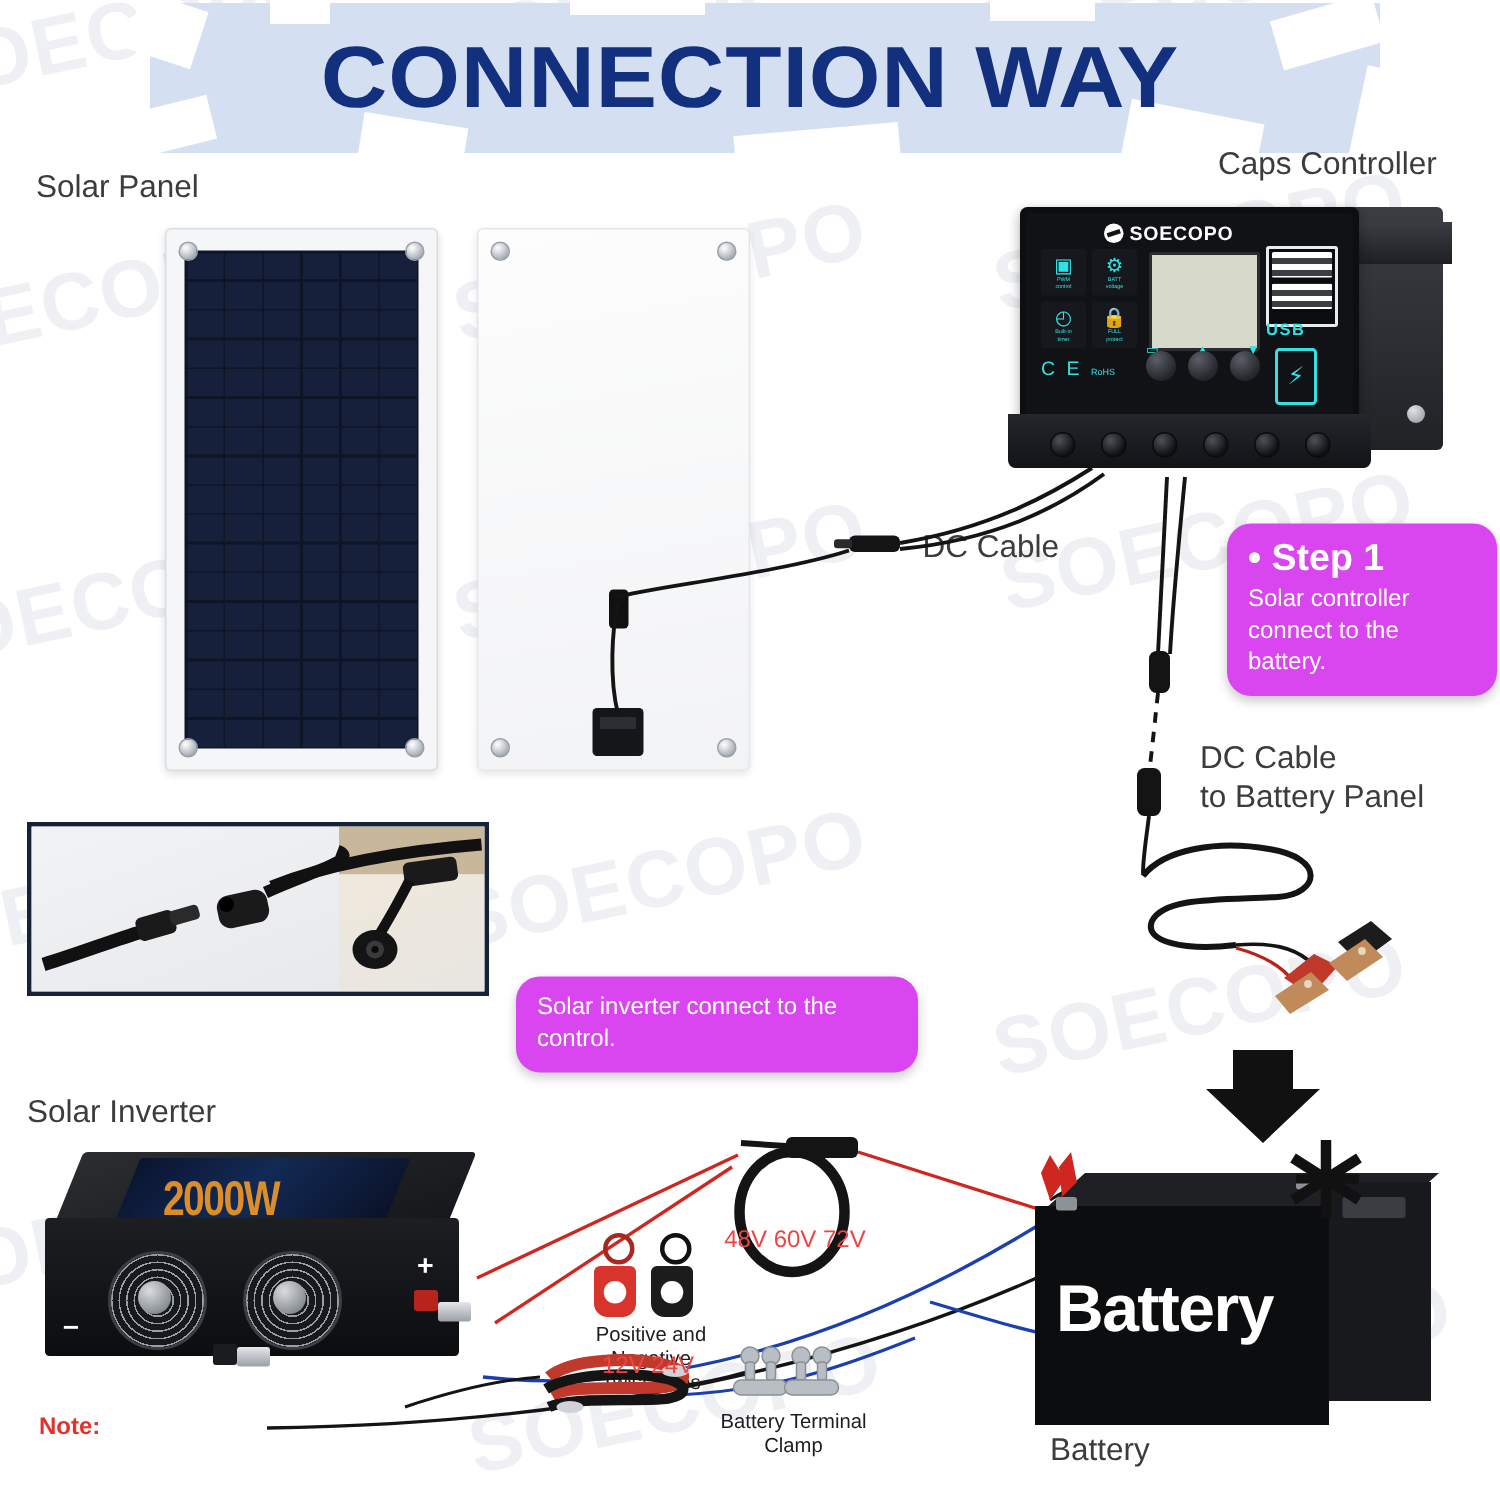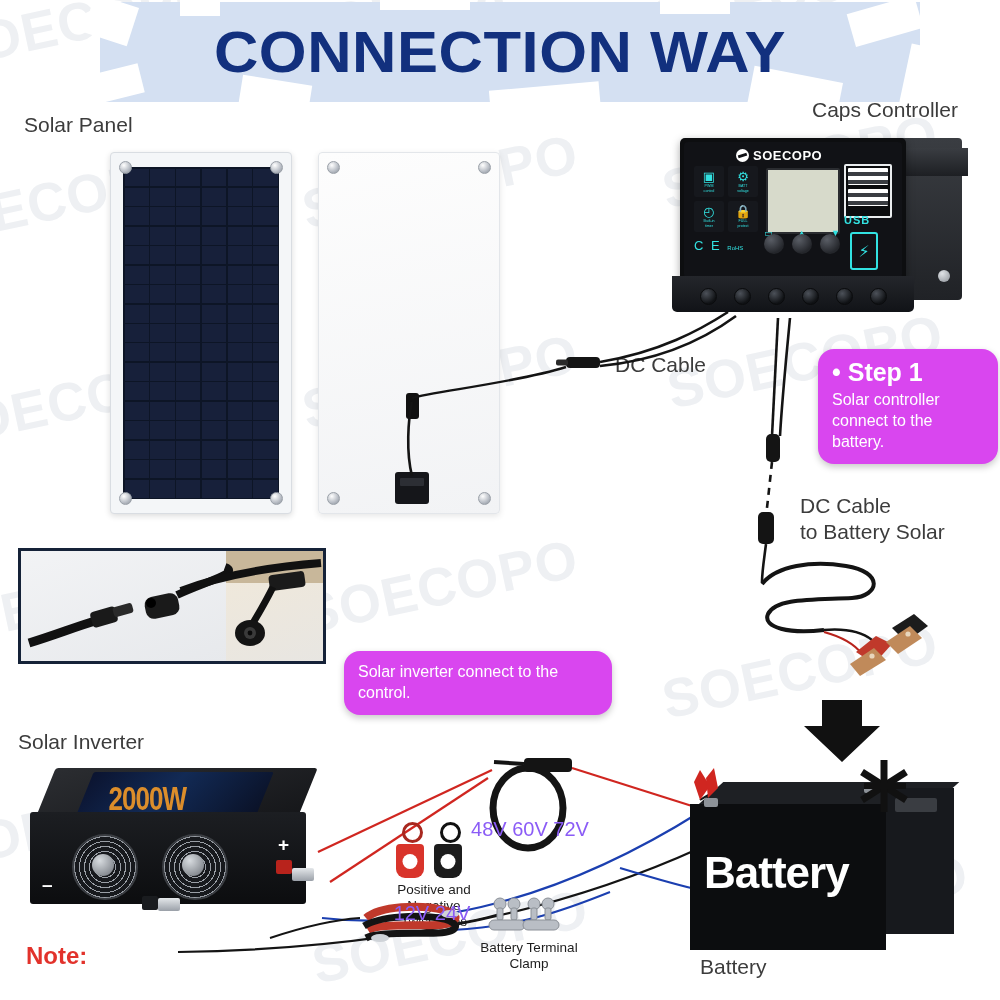--- a/index.html
+++ b/index.html
@@ -112,26 +112,26 @@
   .batt{position:absolute;left:690px;top:782px;width:264px;height:168px;}
   .batt .front{position:absolute;left:0;top:22px;width:196px;height:146px;background:#0c0d0f;}
   .batt .side{position:absolute;left:196px;top:6px;width:68px;height:146px;background:#17191d;}
   .batt .lid{position:absolute;left:0;top:0;width:236px;height:30px;background:#1e2024;transform:skewX(-48deg);transform-origin:left bottom;}
   .batt .word{position:absolute;left:14px;top:66px;color:#fff;font-size:44px;font-weight:700;letter-spacing:-1px;font-family:"Liberation Sans",sans-serif;}
   .batt .vent{position:absolute;left:205px;top:16px;width:42px;height:14px;background:#3a3d42;border-radius:2px;}
   .bterm{position:absolute;width:14px;height:9px;background:#8d9298;border-radius:2px;}
 
   
   .note{position:absolute;left:26px;top:944px;color:#e2322b;font-family:"Liberation Sans",sans-serif;}
-  .note .n1{font-size:24px;font-weight:700;line-height:1;}
+  .note .n1{font-size:16px;font-weight:700;line-height:1;}
   .note .n2{font-size:17.5px;line-height:1.15;margin-top:2px;}
 
   
   .acc-lbl{position:absolute;font-size:13.5px;color:#1d1d1d;text-align:center;line-height:1.18;font-family:"Liberation Sans",sans-serif;}
-  .acc-lbl.big{font-size:20px;color:#8b5cf6;}
+  .acc-lbl.big{font-size:16px;color:#ef4444;}
   .cap{position:absolute;border-radius:4px 4px 9px 9px;}
   .cap .hole{position:absolute;left:50%;top:10px;transform:translateX(-50%);width:15px;height:15px;border-radius:50%;background:#fff;}
   .ring{position:absolute;width:15px;height:15px;border-radius:50%;border:3px solid #000;}
 
   svg.lines{position:absolute;left:0;top:0;width:1000px;height:1000px;pointer-events:none;}
 </style>
 </head>
 <body>
 
 <div id="stage">
@@ -168,21 +168,21 @@
     <div class="nick" style="left:845px;top:48px;width:50px;height:60px;transform:rotate(12deg);"></div>
   </div>
   <div class="title">CONNECTION WAY</div>
 
   <div class="plabel" style="left:24px;top:113px;">Solar Panel</div>
   <div class="plabel" style="left:812px;top:98px;">Caps Controller</div>
   <div class="plabel" style="left:18px;top:730px;">Solar Inverter</div>
   <div class="plabel" style="left:700px;top:955px;">Battery</div>
   <div class="plabel" style="left:615px;top:353px;">DC Cable</div>
   <div class="plabel" style="left:800px;top:494px;">DC Cable</div>
-  <div class="plabel" style="left:800px;top:520px;">to Battery Solar</div>
+  <div class="plabel" style="left:800px;top:520px;">to Battery Panel</div>
 
   <div class="panel-front">
     <div class="cells" id="cell-grid">
         <i></i>
         <i></i>
         <i></i>
         <i></i>
         <i></i>
         <i></i>
         <i></i>

